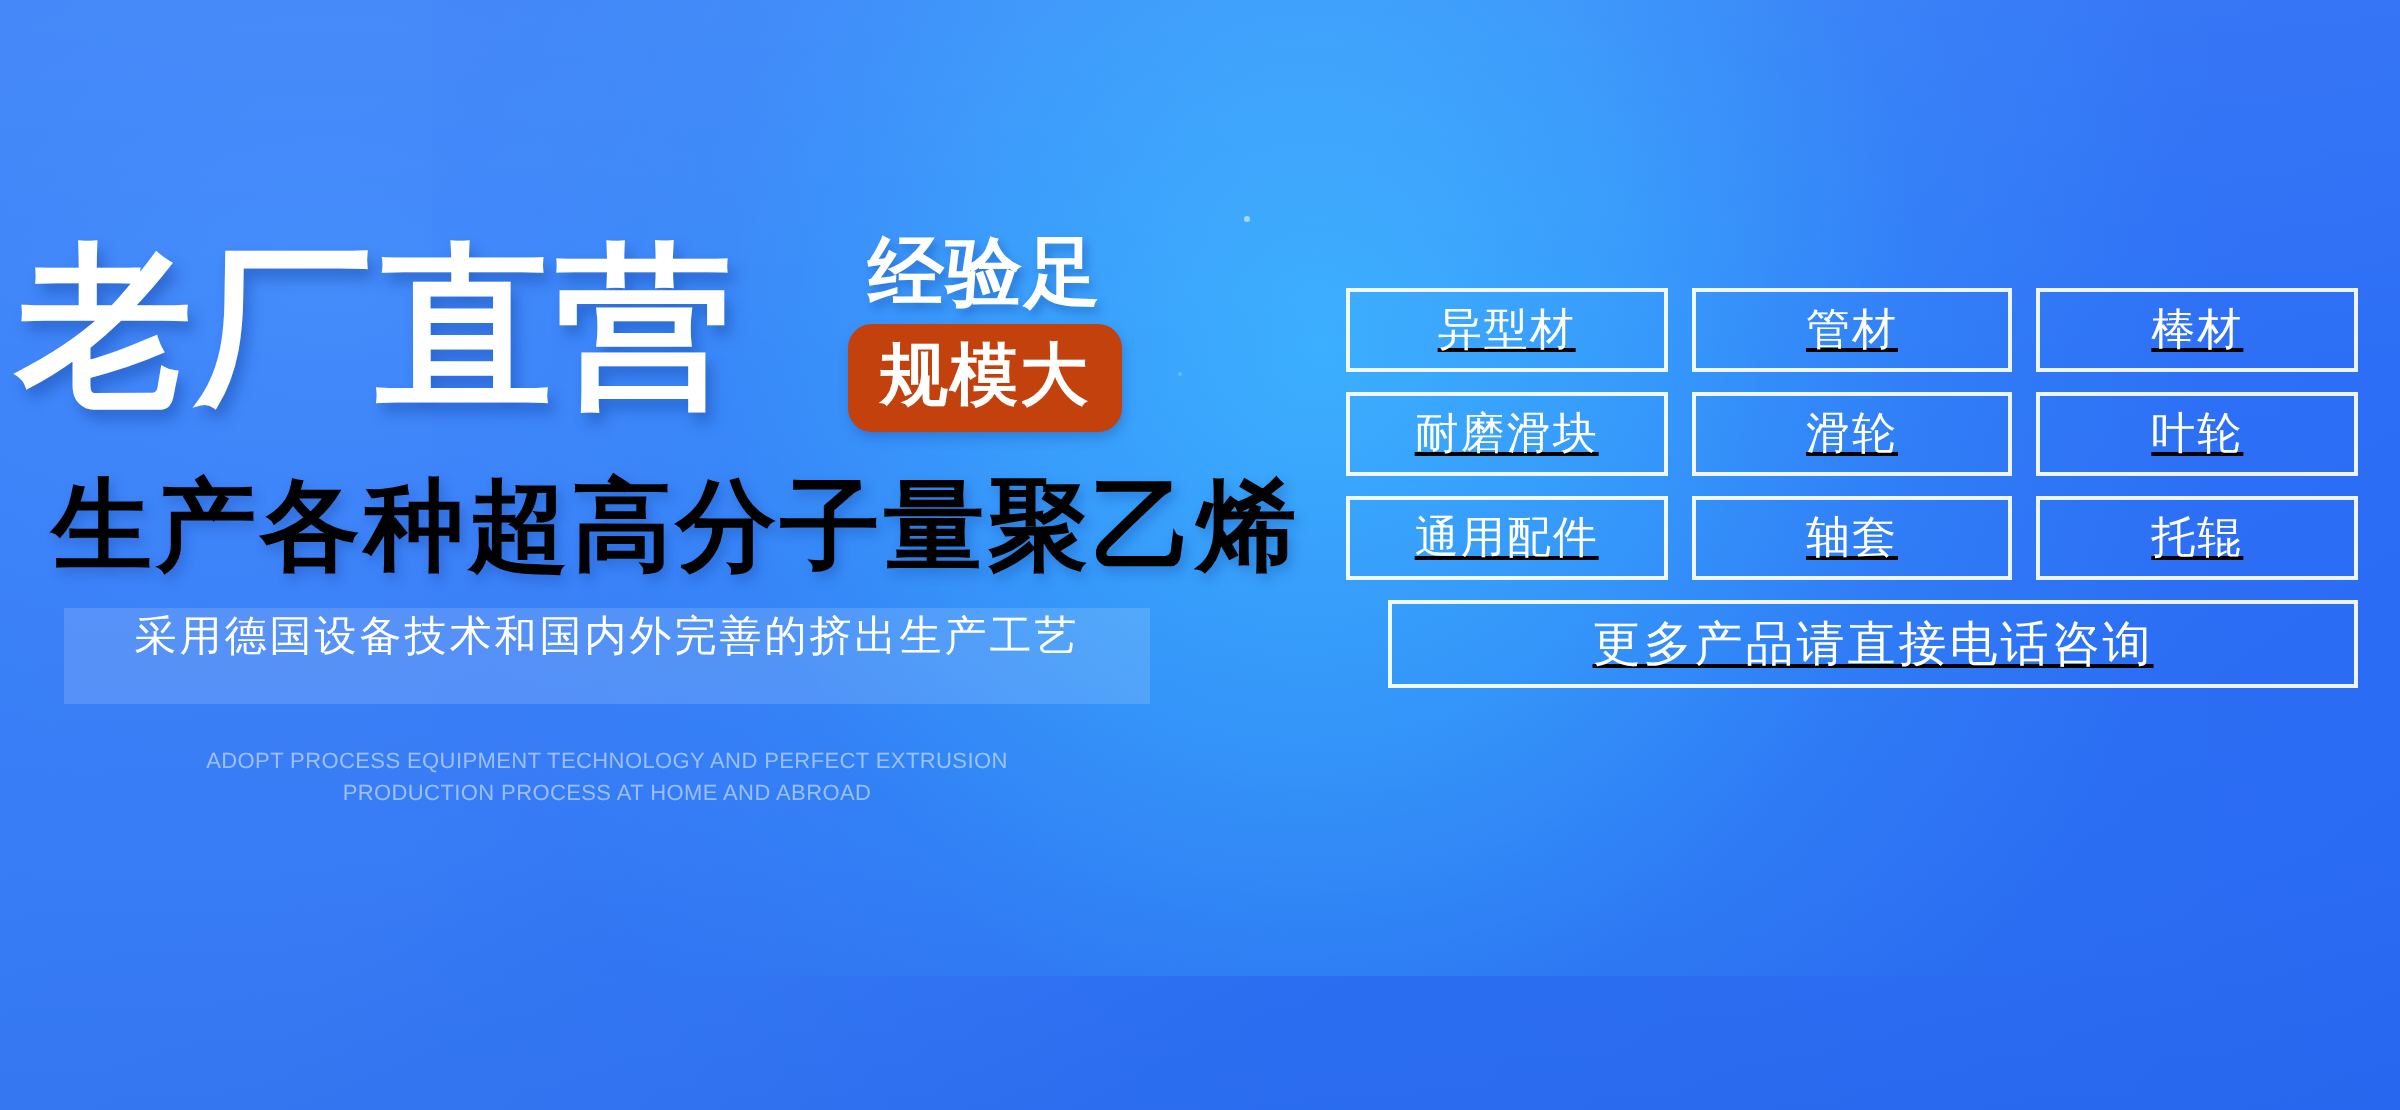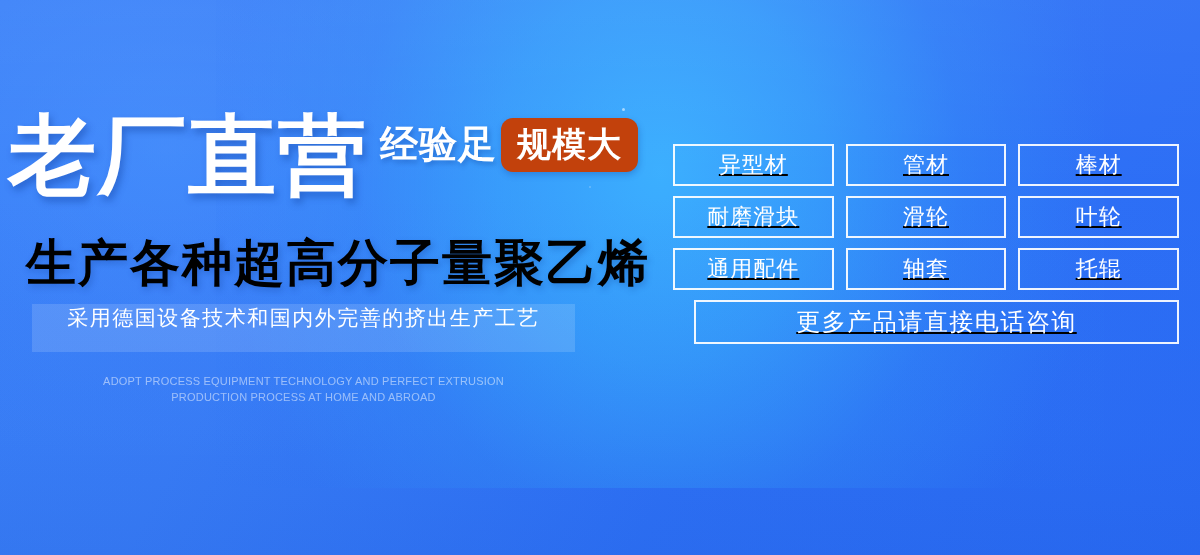--- a/index.html
+++ b/index.html
@@ -72,37 +72,38 @@
     top: 0;
     width: 620px;
     height: 100%;
   }
 
   .headline-row {
     position: absolute;
     left: 8px;
     top: 112px;
     display: flex;
-    align-items: flex-start;
+    align-items: center;
+    gap: 44px;
   }
   .headline-main {
     font-size: 88px;
     line-height: 1;
     font-weight: 700;
     color: #ffffff;
     letter-spacing: 2px;
     text-shadow: 3px 5px 7px rgba(10,50,140,0.35);
     white-space: nowrap;
   }
 
   .badge-stack {
     margin-left: 12px;
     margin-top: 6px;
     display: flex;
-    flex-direction: row;
+    flex-direction: column;
     align-items: center;
     gap: 4px;
   }
   .badge-top {
     font-size: 38px;
     font-weight: 700;
     color: #ffffff;
     letter-spacing: 1px;
     line-height: 1.05;
     text-shadow: 2px 3px 5px rgba(10,50,140,0.32);

